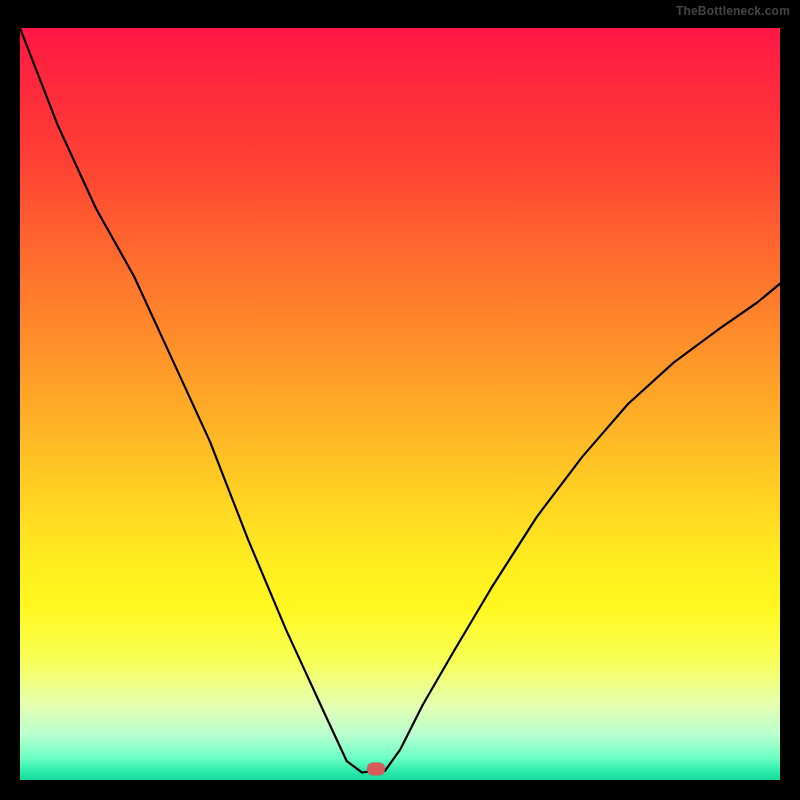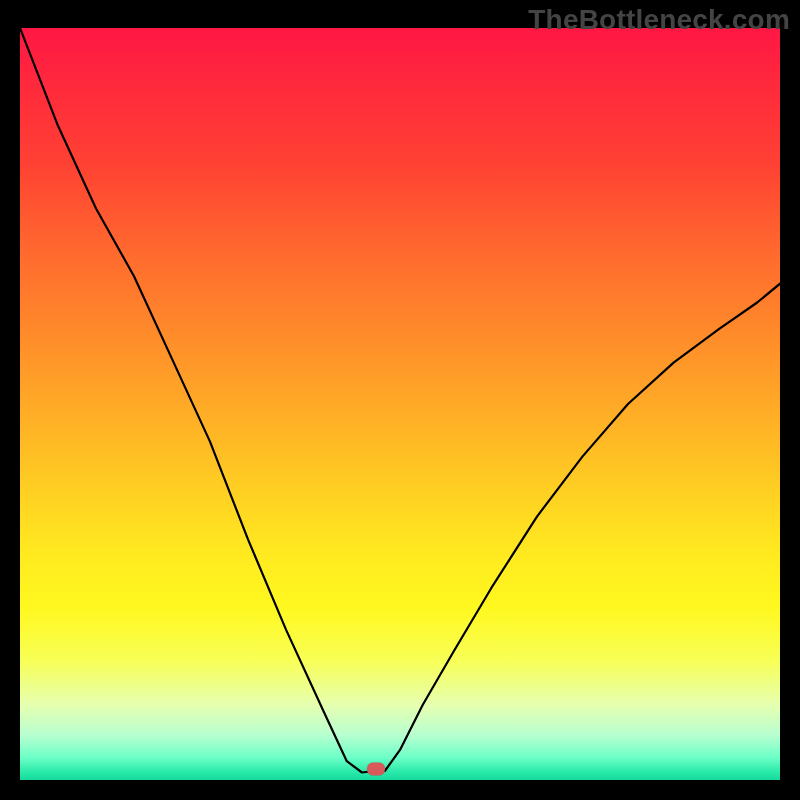--- a/index.html
+++ b/index.html
@@ -15,21 +15,21 @@
     position: relative;
     width: 800px;
     height: 800px;
     background: #000;
   }
   .watermark {
     position: absolute;
     top: 4px;
     right: 10px;
     color: #444;
-    font-size: 28px;
+    font-size: 12px;
     font-weight: 600;
     letter-spacing: 0.2px;
     z-index: 10;
     text-align: center;
   }
   .plot-area {
     position: absolute;
     left: 20px;
     top: 28px;
     width: 760px;

